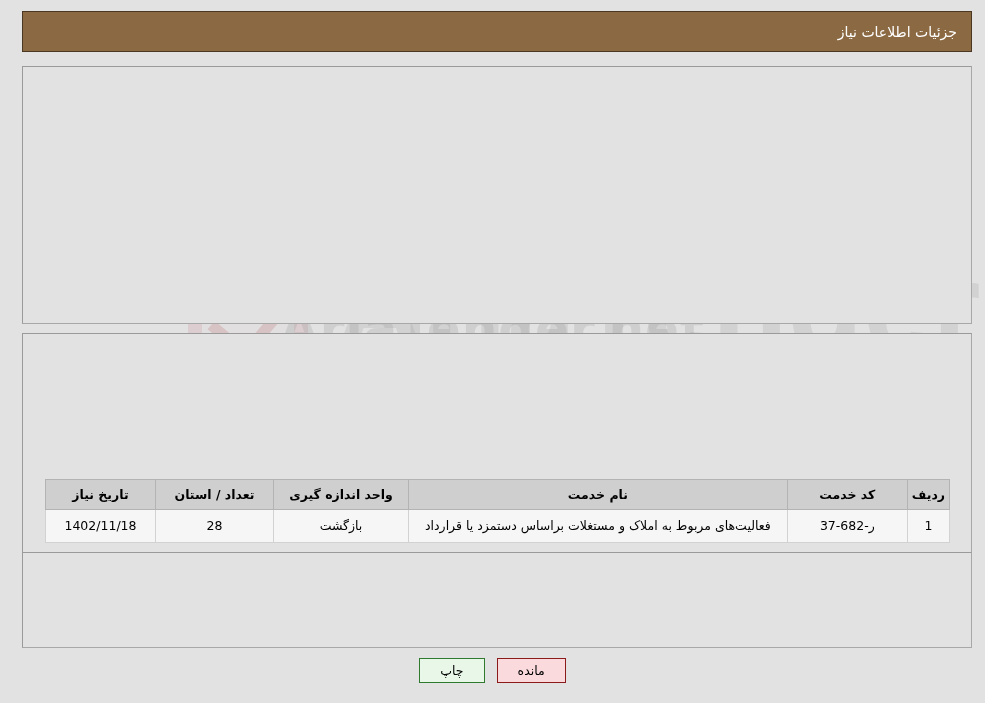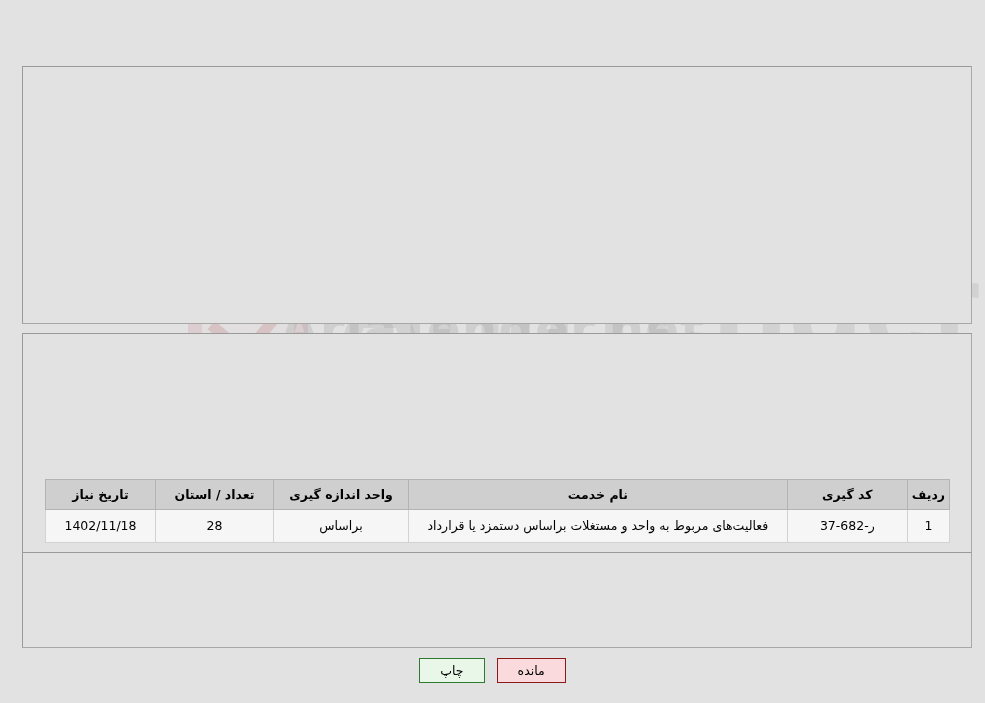--- a/index.html
+++ b/index.html
@@ -258,20 +258,23 @@
 <div id="page">
 
   <div class="watermark">
     <div class="wm-shield"></div>
     <div class="wm-shield-inner"></div>
     <div class="wm-check"></div>
     <div class="wm-big">AriaTender</div>
     <div class="wm-text">AriaTender.net</div>
   </div>
 
+  <div class="titlebar">
+    <span>جزئیات اطلاعات نیاز</span>
+  </div>
 
   <div class="panel" id="panel-top"></div>
 
   <div class="row" style="top:80px; right:45px;">
     <div class="lbl" style="width:128px;">شماره نیاز:</div>
     <div class="fld center" style="width:243px; margin-right:8px;">1102001078000016</div>
   </div>
 
   <div class="row" style="top:80px; right:418px;">
     <div class="lbl">تاریخ و ساعت اعلان عمومی:</div>
@@ -357,33 +360,33 @@
 
   <div class="row" style="top:438px; right:45px;">
     <div class="lbl" style="width:108px; font-weight:bold;">گروه خدمت:</div>
     <div class="fld right" style="width:688px; margin-right:8px;">فعالیت‌های  املاک و مستغلات</div>
   </div>
 
   <table class="tbl">
     <thead>
       <tr>
         <th style="width:36px;">ردیف</th>
-        <th style="width:120px;">کد گیری</th>
+        <th style="width:120px;">کد خدمت</th>
         <th>نام خدمت</th>
         <th style="width:135px;">واحد اندازه گیری</th>
         <th style="width:118px;">تعداد / استان</th>
         <th style="width:110px;">تاریخ نیاز</th>
       </tr>
     </thead>
     <tbody>
       <tr>
         <td>1</td>
         <td>ر-682-37</td>
-        <td>فعالیت‌های مربوط به واحد و مستغلات براساس دستمزد یا قرارداد</td>
-        <td>براساس</td>
+        <td>فعالیت‌های مربوط به املاک و مستغلات براساس دستمزد یا قرارداد</td>
+        <td>بازگشت</td>
         <td>28</td>
         <td>1402/11/18</td>
       </tr>
     </tbody>
   </table>
 
   <div class="panel" id="panel-notes"></div>
 
   <div class="row" style="top:562px; right:45px; align-items:flex-start;">
     <div class="lbl" style="width:108px; font-weight:bold; padding-top:26px;">توضیحات خریدار:</div>

